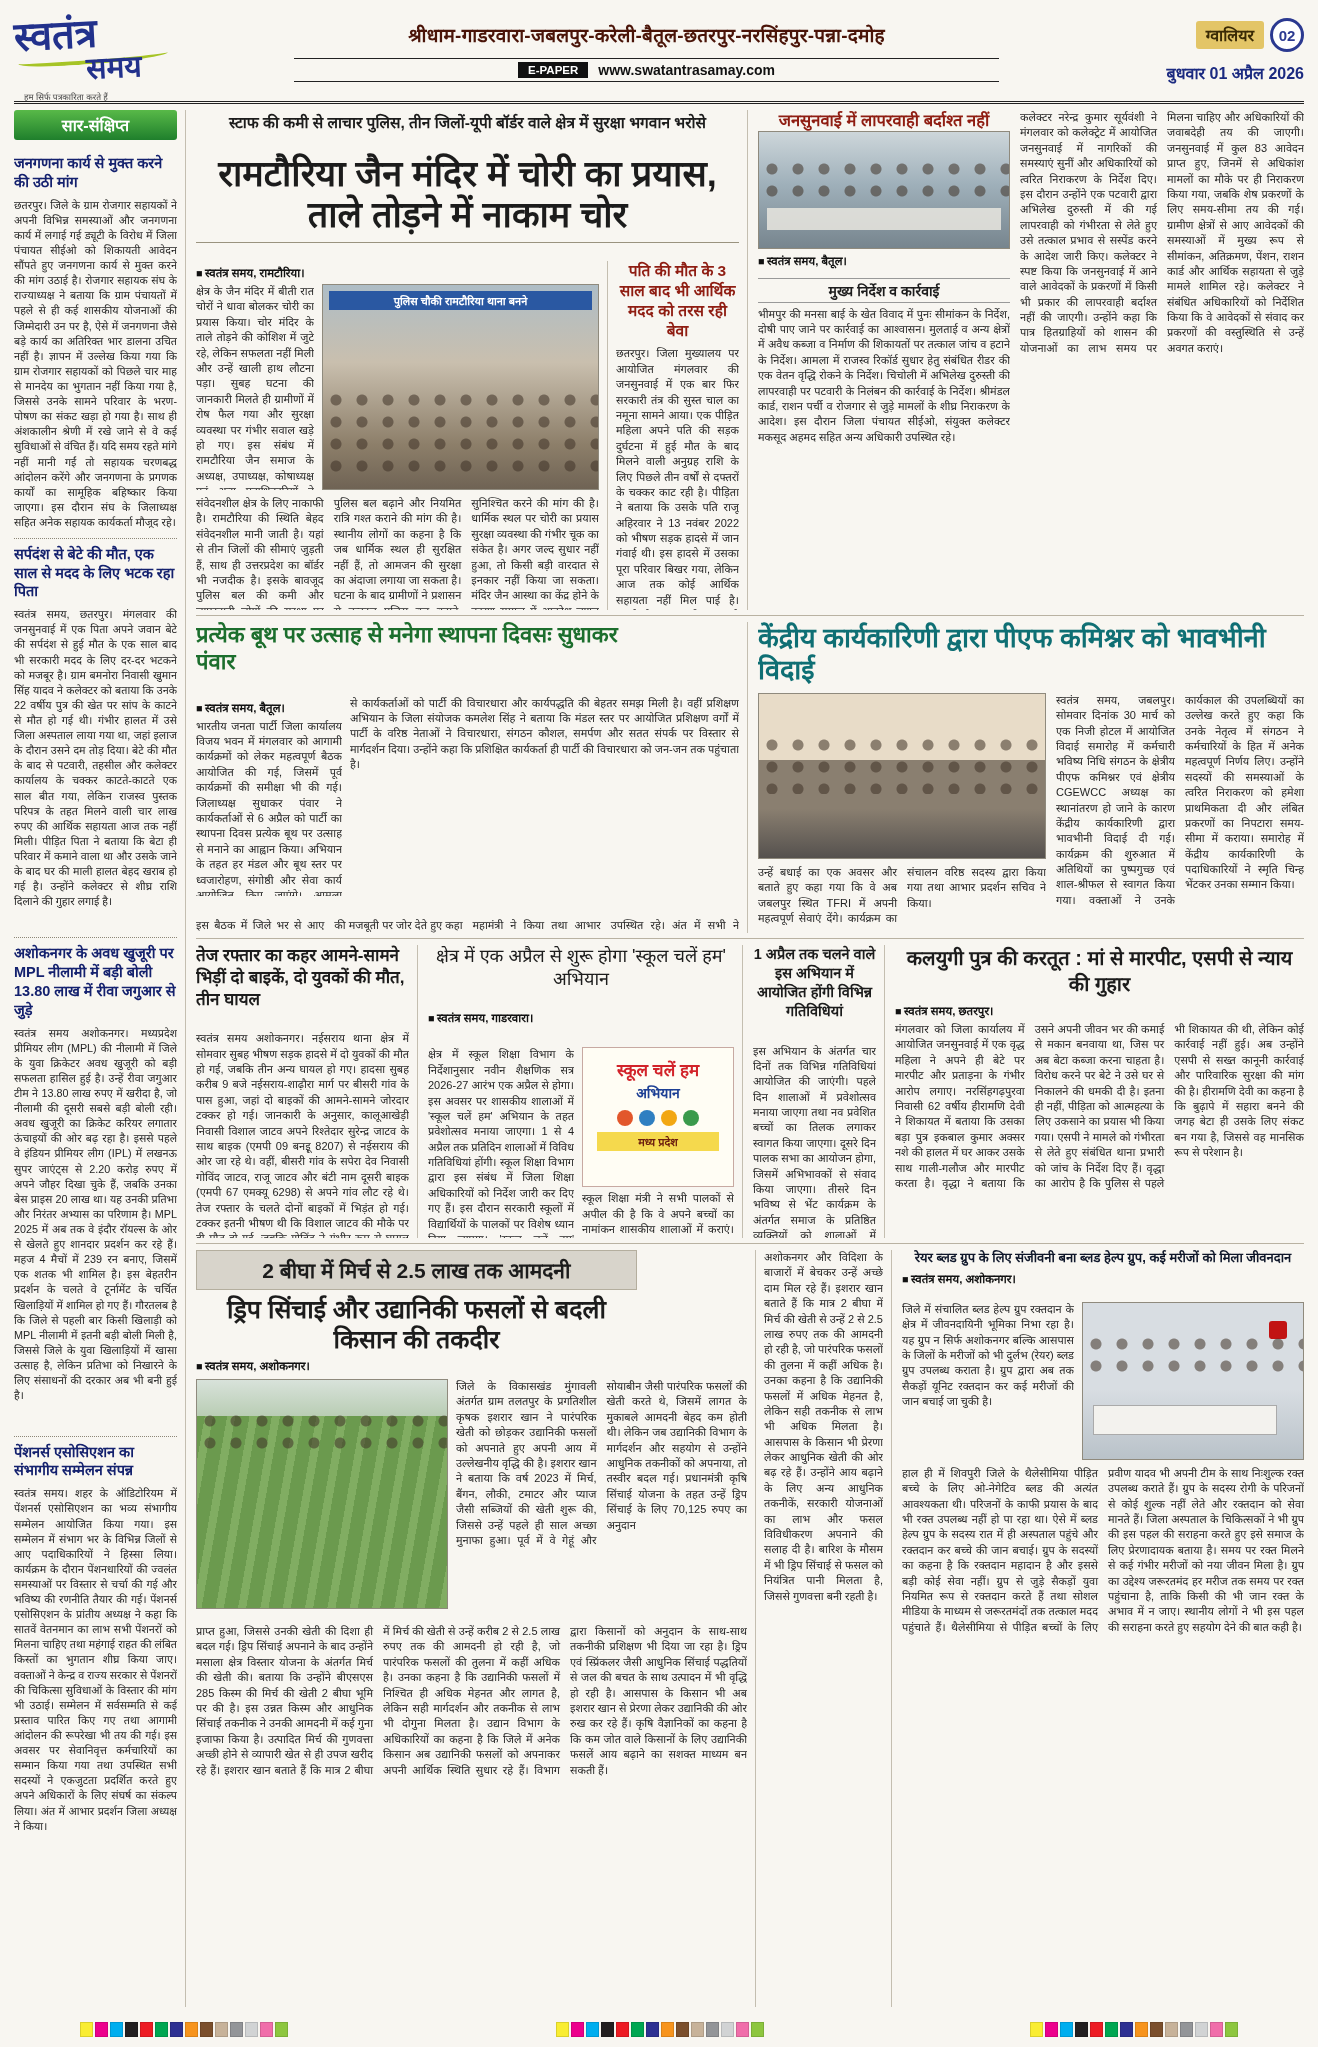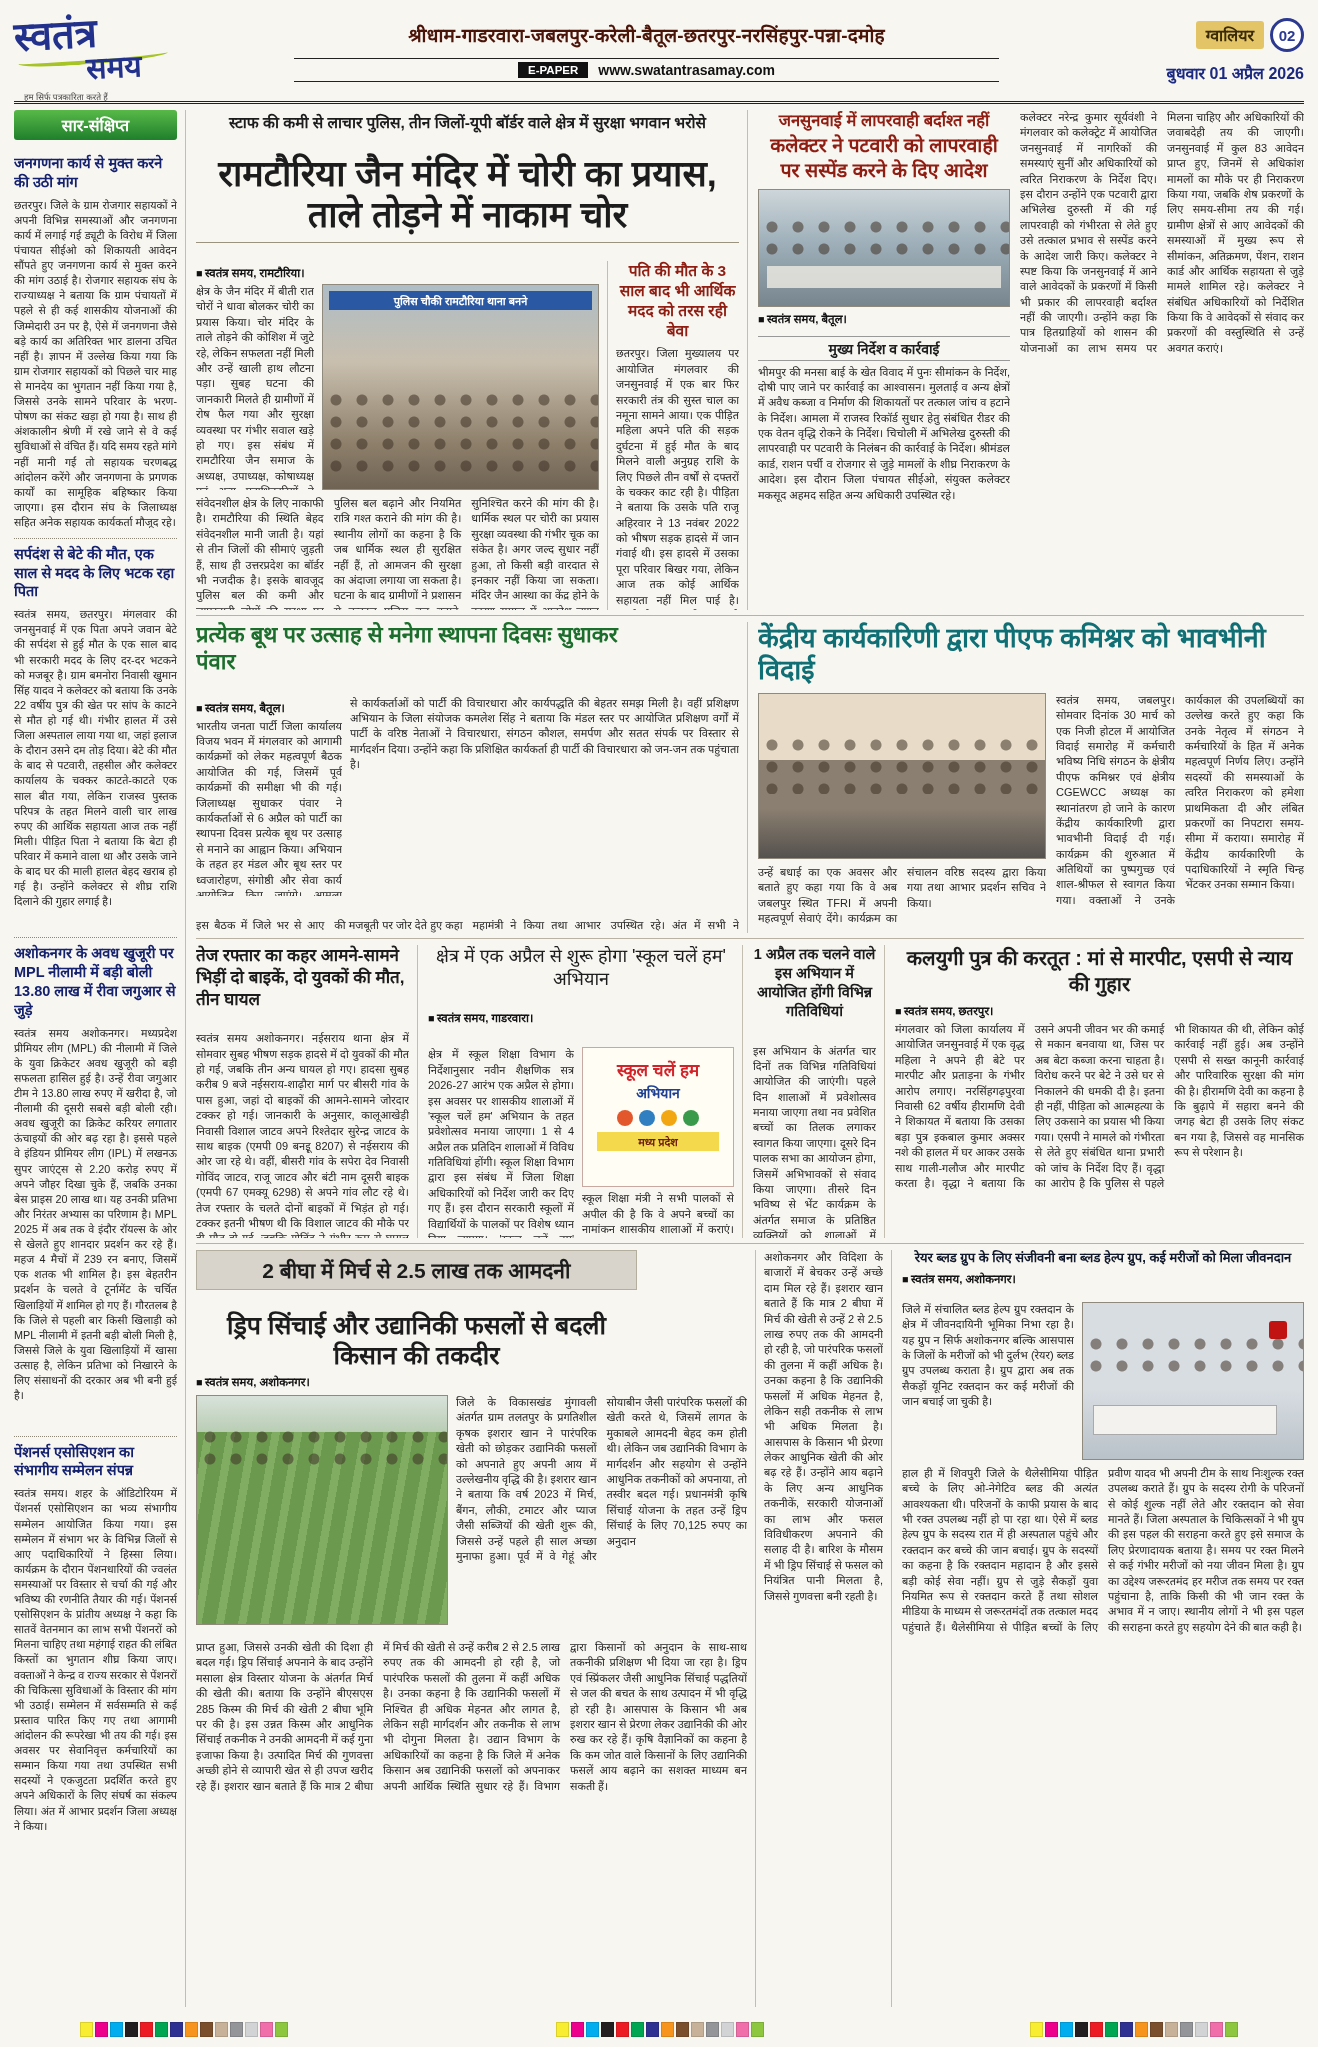--- a/index.html
+++ b/index.html
@@ -127,21 +127,21 @@
   .school-rightcol { width:152px; flex:none; display:flex; flex-direction:column; gap:4px; }
   .activities { width:132px; flex:none; display:flex; flex-direction:column; }
   .act-headline { font-size:14.5px; font-weight:800; text-align:center; line-height:1.32; margin-bottom:6px; }
   .kalyugi { flex:1; display:flex; flex-direction:column; overflow:hidden; }
   .kal-headline { font-size:20px; font-weight:800; text-align:center; line-height:1.3; margin-bottom:2px; }
   
   .band4 { flex:1; overflow:hidden; }
   .farmer { flex:1; display:flex; gap:8px; overflow:hidden; }
   .farmer-main { flex:1; display:flex; flex-direction:column; overflow:hidden; }
   .farmer-banner { background:#d8d4cb; border:1px solid #b4ae9e; font-weight:800; font-size:21px;
-    text-align:center; padding:5px 0; margin-bottom:20px; width:80%; align-self:flex-start; }
+    text-align:center; padding:5px 0; margin-bottom:4px; width:80%; align-self:flex-start; }
   .farmer-headline { font-size:25px; font-weight:800; text-align:center; line-height:1.2; width:80%; }
   .farmer-row { display:flex; gap:8px; height:230px; margin-top:2px; }
   .farm-photo { width:252px; height:100%; }
   .farmer-mid { flex:1; }
   .farmer-rest { flex:1; margin-top:15px; }
   .farmer-rail { width:128px; flex:none; border-left:1px solid #c4beb0; padding-left:8px; }
   .blood { width:402px; flex:none; display:flex; flex-direction:column; overflow:hidden; }
   .blood-headline { color:#0f172a; font-weight:700; font-size:13px; line-height:1.3; text-align:center; }
   .blood-row { display:flex; gap:8px; height:158px; margin-top:12px; }
   .blood-lead { flex:1; }
@@ -228,21 +228,20 @@
             <div class="widow">
               <div class="widow-title">पति की मौत के 3 साल बाद भी आर्थिक मदद को तरस रही बेवा</div>
               <div class="body" style="flex:1">छतरपुर। जिला मुख्यालय पर आयोजित मंगलवार की जनसुनवाई में एक बार फिर सरकारी तंत्र की सुस्त चाल का नमूना सामने आया। एक पीड़ित महिला अपने पति की सड़क दुर्घटना में हुई मौत के बाद मिलने वाली अनुग्रह राशि के लिए पिछले तीन वर्षों से दफ्तरों के चक्कर काट रही है। पीड़िता ने बताया कि उसके पति राजू अहिरवार ने 13 नवंबर 2022 को भीषण सड़क हादसे में जान गंवाई थी। इस हादसे में उसका पूरा परिवार बिखर गया, लेकिन आज तक कोई आर्थिक सहायता नहीं मिल पाई है। हादसे के बाद गंभीर रूप से घायल पति को जिला अस्पताल और फिर ग्वालियर रेफर किया गया था, जहां उपचार के दौरान उसने दम तोड़ दिया। अधिकारियों ने शासन की कल्याणकारी योजना के तहत आर्थिक सहायता दिलाने का आश्वासन दिया था, लेकिन आज तक कुछ नहीं हुआ। अब महिला ने कलेक्टर से न्याय की गुहार लगाते हुए जल्द राशि दिलाने की मांग की है।</div>
             </div>
           </div>
         </article>
 
         <article class="collector">
           <div class="col-left">
             <div class="col-headline-top">जनसुनवाई में लापरवाही बर्दाश्त नहीं</div>
-            <div class="col-headline-main">कलेक्टर ने पटवारी को लापरवाही पर सस्पेंड करने के दिए आदेश</div>
             <div class="photo collector-photo">
               <div class="table-strip"></div>
               <div class="crowd" style="top:26px;height:46px"></div>
             </div>
             <div class="byline">स्वतंत्र समय, बैतूल।</div>
             <div class="directives-title">मुख्य निर्देश व कार्रवाई</div>
             <div class="body" style="flex:1">भीमपुर की मनसा बाई के खेत विवाद में पुनः सीमांकन के निर्देश, दोषी पाए जाने पर कार्रवाई का आश्वासन। मुलताई व अन्य क्षेत्रों में अवैध कब्जा व निर्माण की शिकायतों पर तत्काल जांच व हटाने के निर्देश। आमला में राजस्व रिकॉर्ड सुधार हेतु संबंधित रीडर की एक वेतन वृद्धि रोकने के निर्देश। चिचोली में अभिलेख दुरुस्ती की लापरवाही पर पटवारी के निलंबन की कार्रवाई के निर्देश। श्रीमंडल कार्ड, राशन पर्ची व रोजगार से जुड़े मामलों के शीघ्र निराकरण के आदेश। इस दौरान जिला पंचायत सीईओ, संयुक्त कलेक्टर मकसूद अहमद सहित अन्य अधिकारी उपस्थित रहे।</div>
           </div>
           <div class="col-right">
             <div class="body two-col h-full">कलेक्टर नरेन्द्र कुमार सूर्यवंशी ने मंगलवार को कलेक्ट्रेट में आयोजित जनसुनवाई में नागरिकों की समस्याएं सुनीं और अधिकारियों को त्वरित निराकरण के निर्देश दिए। इस दौरान उन्होंने एक पटवारी द्वारा अभिलेख दुरुस्ती में की गई लापरवाही को गंभीरता से लेते हुए उसे तत्काल प्रभाव से सस्पेंड करने के आदेश जारी किए। कलेक्टर ने स्पष्ट किया कि जनसुनवाई में आने वाले आवेदकों के प्रकरणों में किसी भी प्रकार की लापरवाही बर्दाश्त नहीं की जाएगी। उन्होंने कहा कि पात्र हितग्राहियों को शासन की योजनाओं का लाभ समय पर मिलना चाहिए और अधिकारियों की जवाबदेही तय की जाएगी। जनसुनवाई में कुल 83 आवेदन प्राप्त हुए, जिनमें से अधिकांश मामलों का मौके पर ही निराकरण किया गया, जबकि शेष प्रकरणों के लिए समय-सीमा तय की गई। ग्रामीण क्षेत्रों से आए आवेदकों की समस्याओं में मुख्य रूप से सीमांकन, अतिक्रमण, पेंशन, राशन कार्ड और आर्थिक सहायता से जुड़े मामले शामिल रहे। कलेक्टर ने संबंधित अधिकारियों को निर्देशित किया कि वे आवेदकों से संवाद कर प्रकरणों की वस्तुस्थिति से उन्हें अवगत कराएं।</div>

